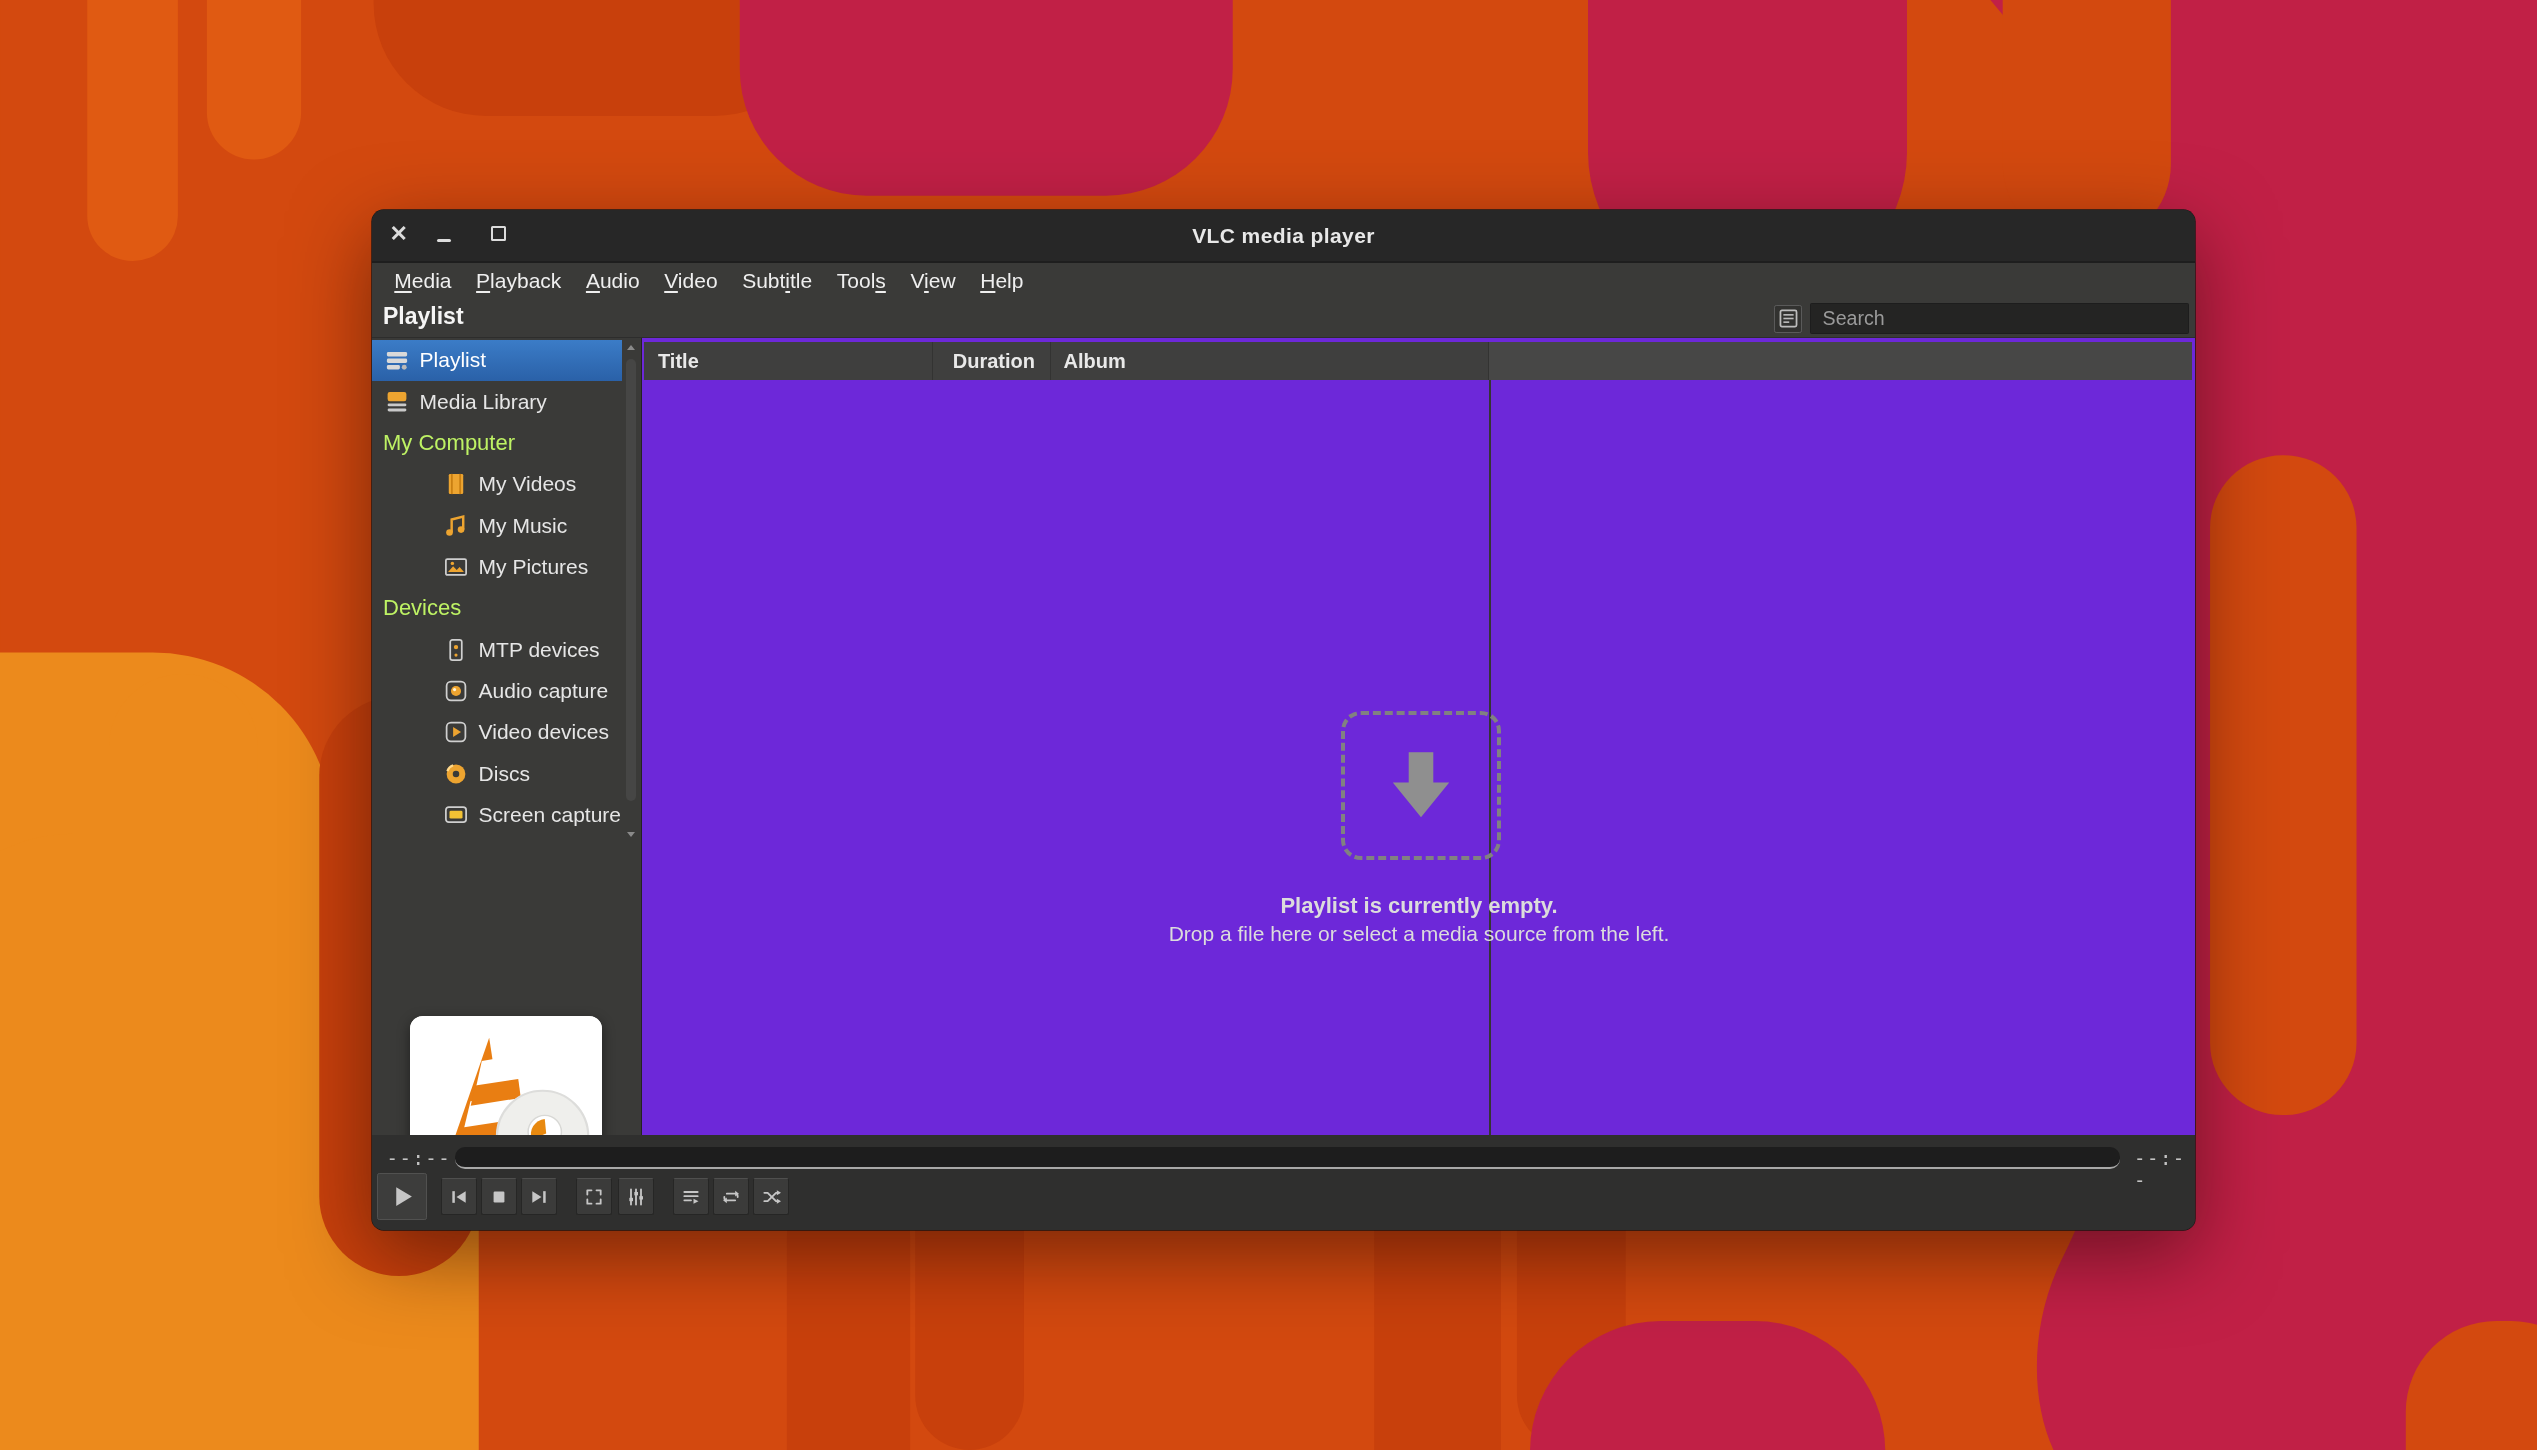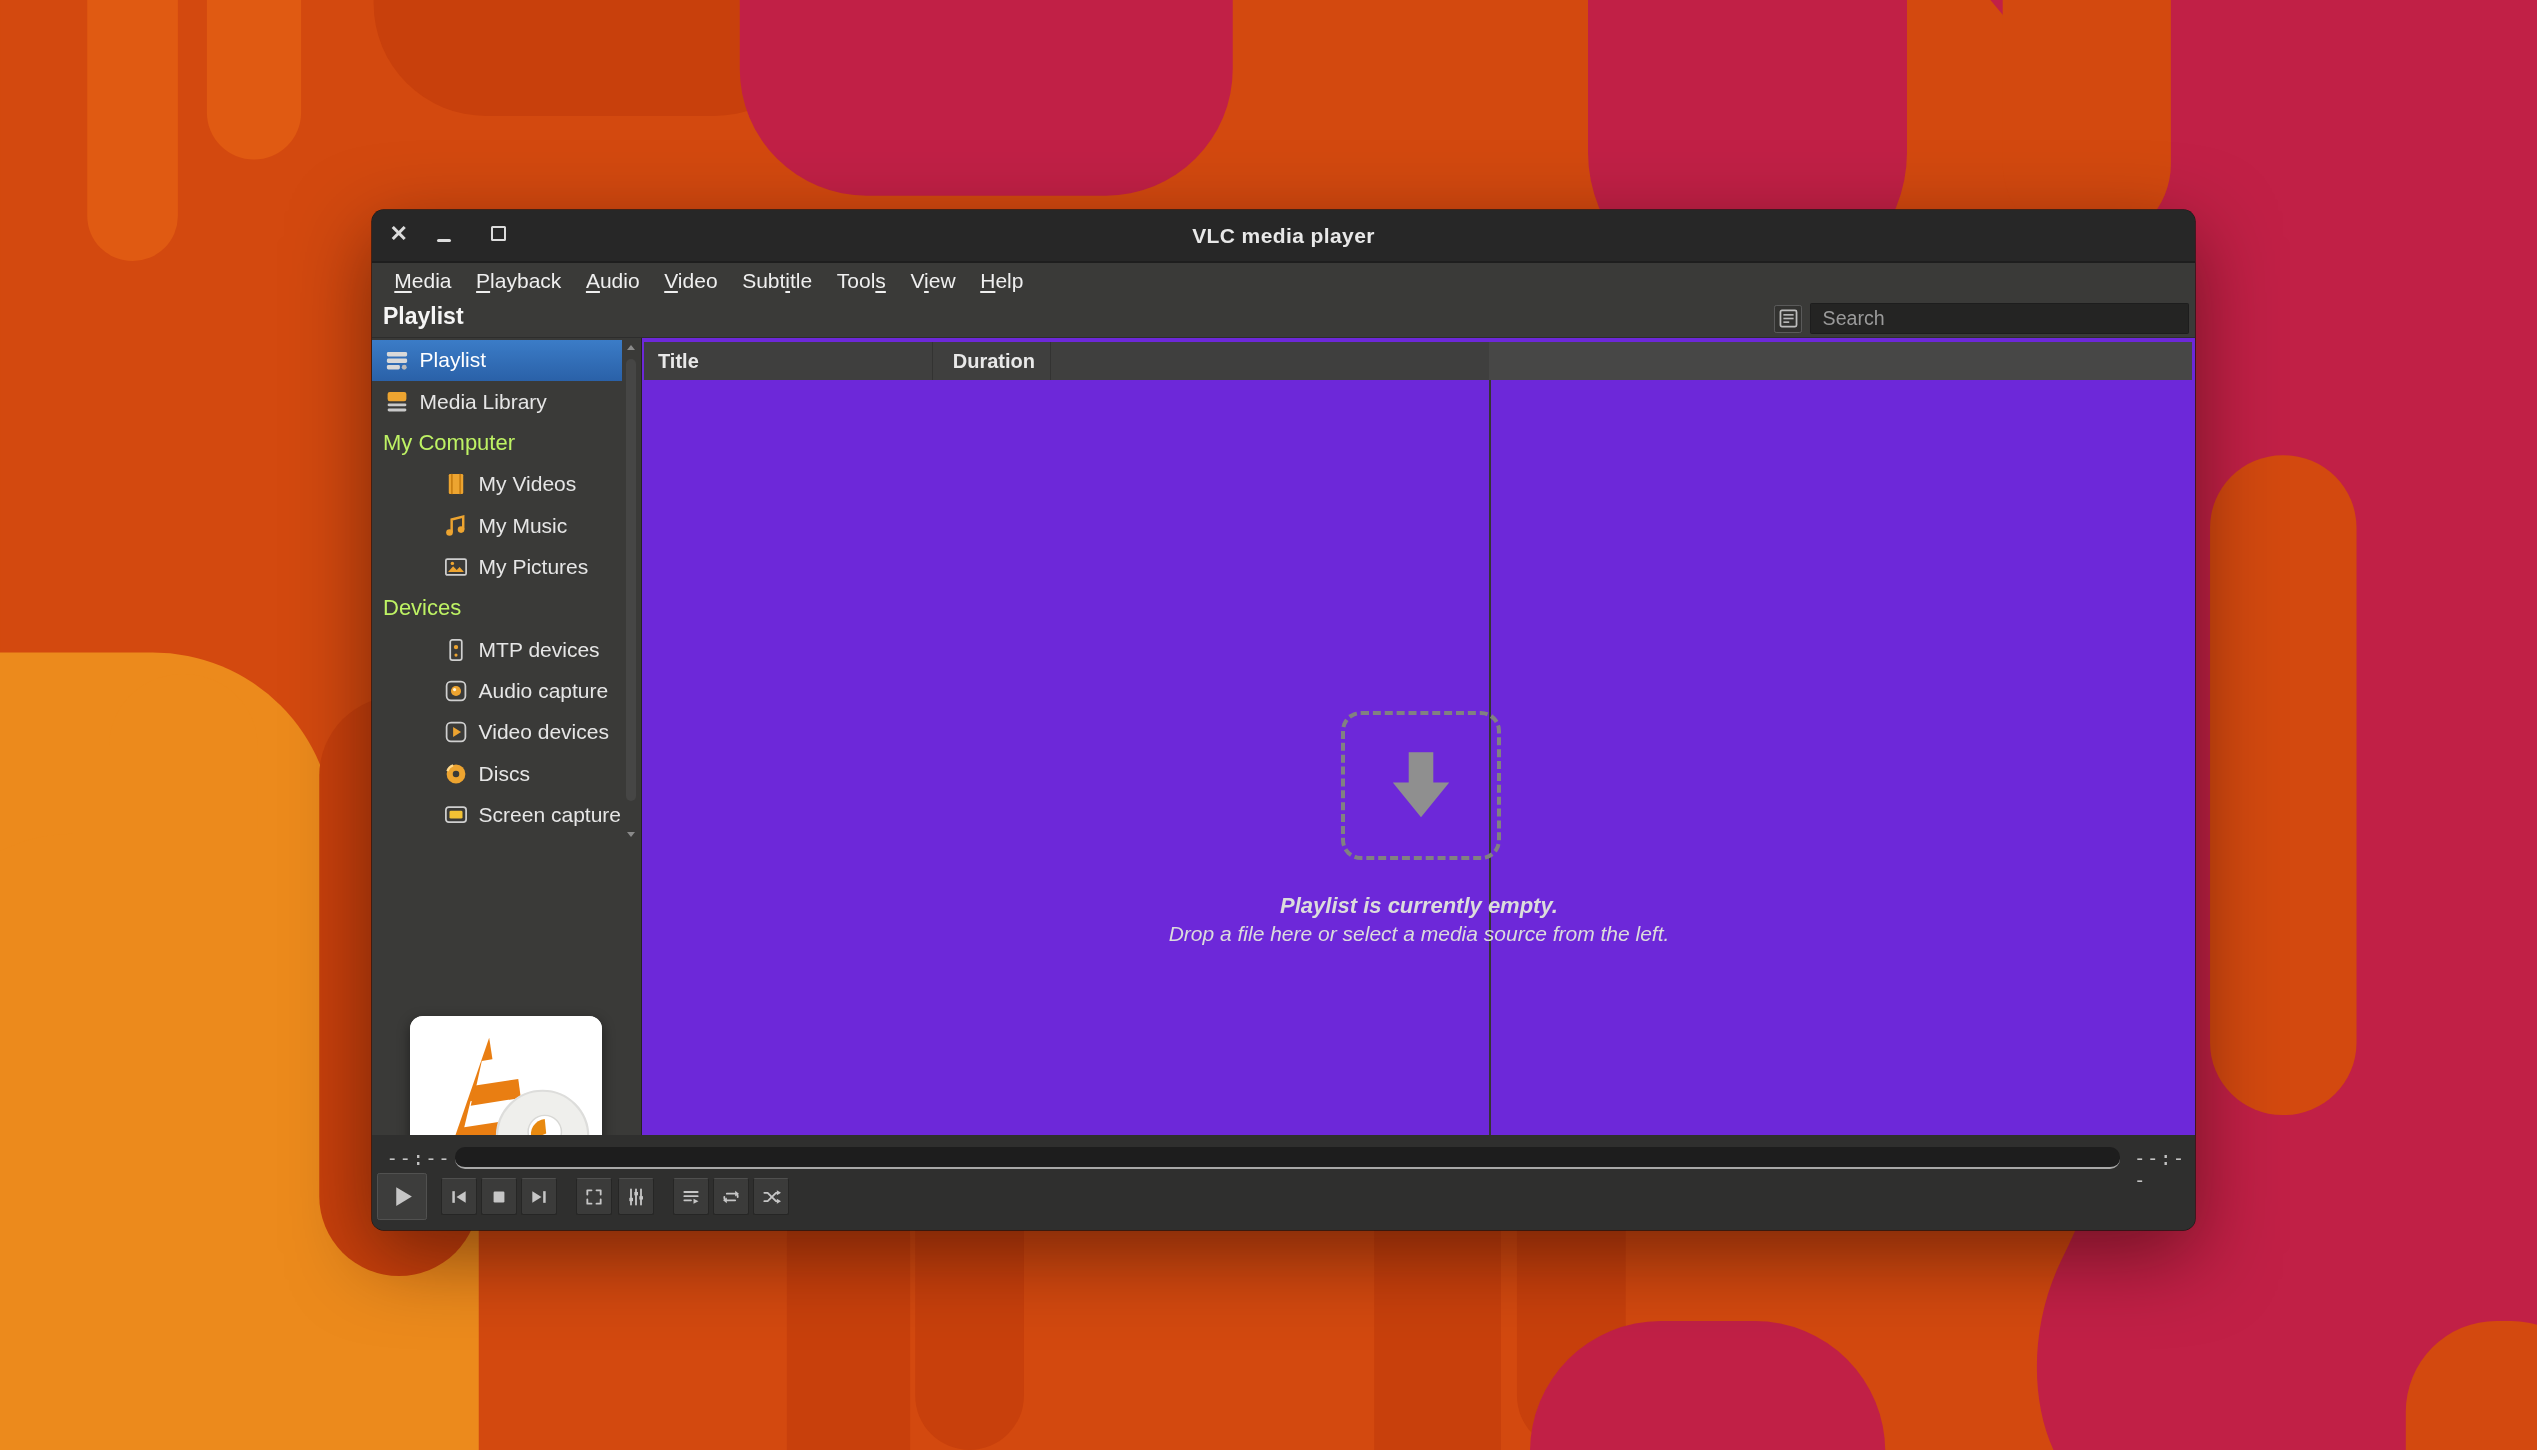--- a/index.html
+++ b/index.html
@@ -99,21 +99,21 @@
   .th-cell{
     position:absolute;top:0;height:38px;display:flex;align-items:center;
     color:#e9e9e9;font-size:20px;font-weight:bold;box-sizing:border-box;
     border-right:0.7px solid #333332;
   }
   .th-title{left:0;width:289px;padding-left:14.5px;}
   .th-duration{left:289px;width:118px;justify-content:flex-end;padding-right:14.5px;}
   .th-album{left:407px;width:438px;padding-left:13px;}
   .th-rest{left:845px;right:0;background:#474746;border-right:none;}
   .col-line{position:absolute;left:847px;top:42px;bottom:0;width:1.5px;background:#353534;}
-  .empty-wrap{position:absolute;left:0;right:0;top:0;bottom:0;font-style:italic;}
+  .empty-wrap{position:absolute;left:0;right:0;top:0;bottom:0;}
   .drop-zone{
     position:absolute;left:699px;top:373px;width:160px;height:149px;
     border:4.4px dashed #818181;border-radius:20px;box-sizing:border-box;
     display:flex;align-items:center;justify-content:center;
   }
   .empty-text{
     position:absolute;left:0;width:1554px;text-align:center;color:#dcdcdc;
   }
   .empty-line1{top:555px;font-size:22px;font-weight:bold;}
   .empty-line2{top:584px;font-size:21px;}
@@ -337,20 +337,21 @@
         <path d="M168 170 a21 21 0 0 1 18-28 l2 20 z" fill="#e8890f"></path>
         <circle cx="186" cy="160" r="23" fill="none" stroke="#d8d8d5" stroke-width="2"></circle>
       </svg>
     </div>
   </div>
 
   <div class="main">
     <div class="table-header">
       <div class="th-cell th-title">Title</div>
       <div class="th-cell th-duration">Duration</div>
+      <div class="th-cell th-album">Album</div>
       <div class="th-cell th-rest"></div>
     </div>
     <div class="col-line"></div>
 
     <div class="empty-wrap">
       <div class="drop-zone">
         <svg width="80" height="81" viewBox="0 0 110 112">
           <rect x="38" y="10" width="34" height="45" fill="#8f8f8f"></rect>
           <polygon points="16,52 94,52 55,100" fill="#8f8f8f"></polygon>
         </svg>

